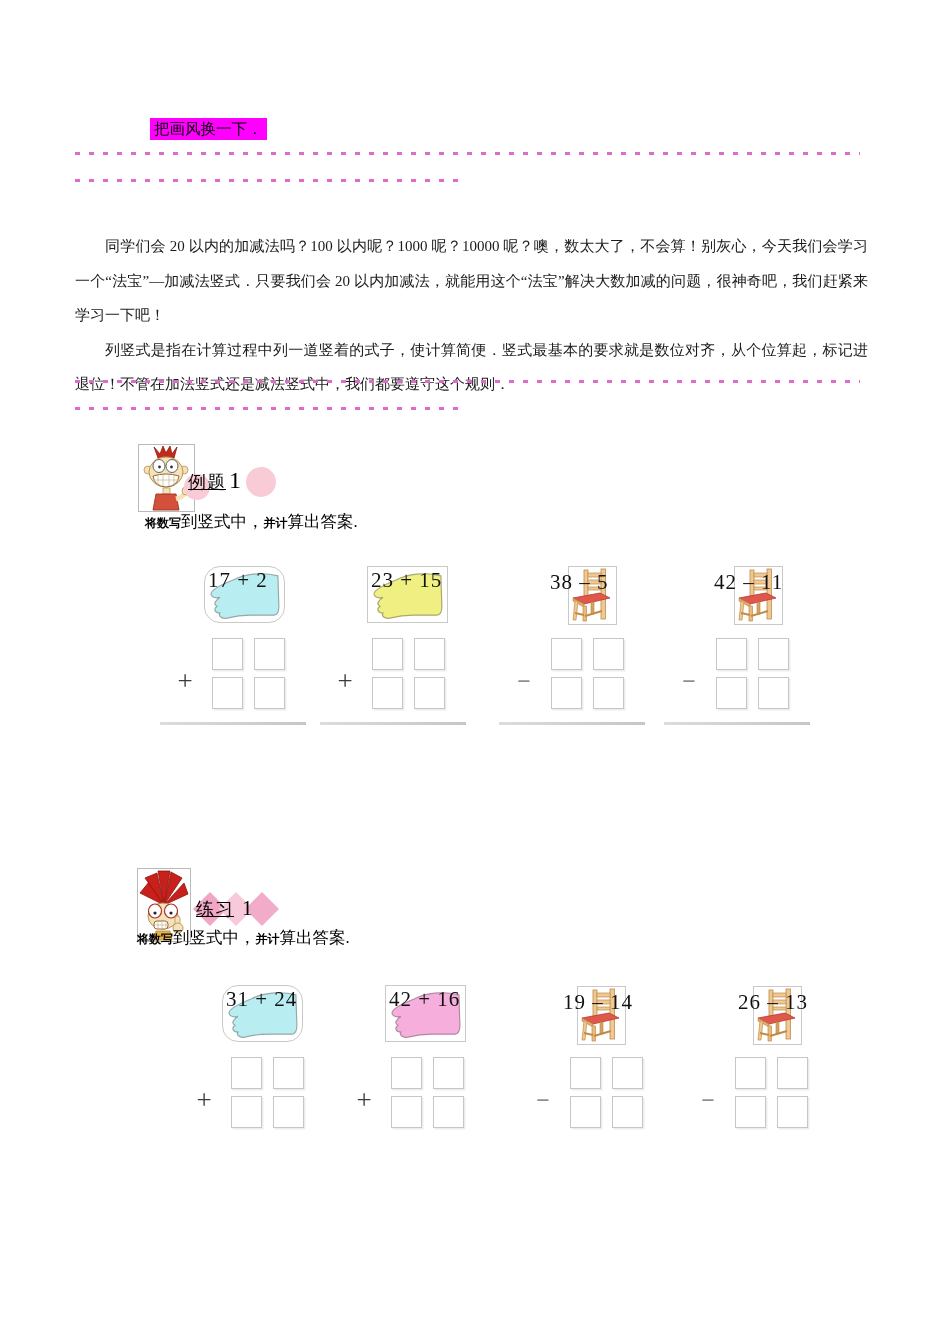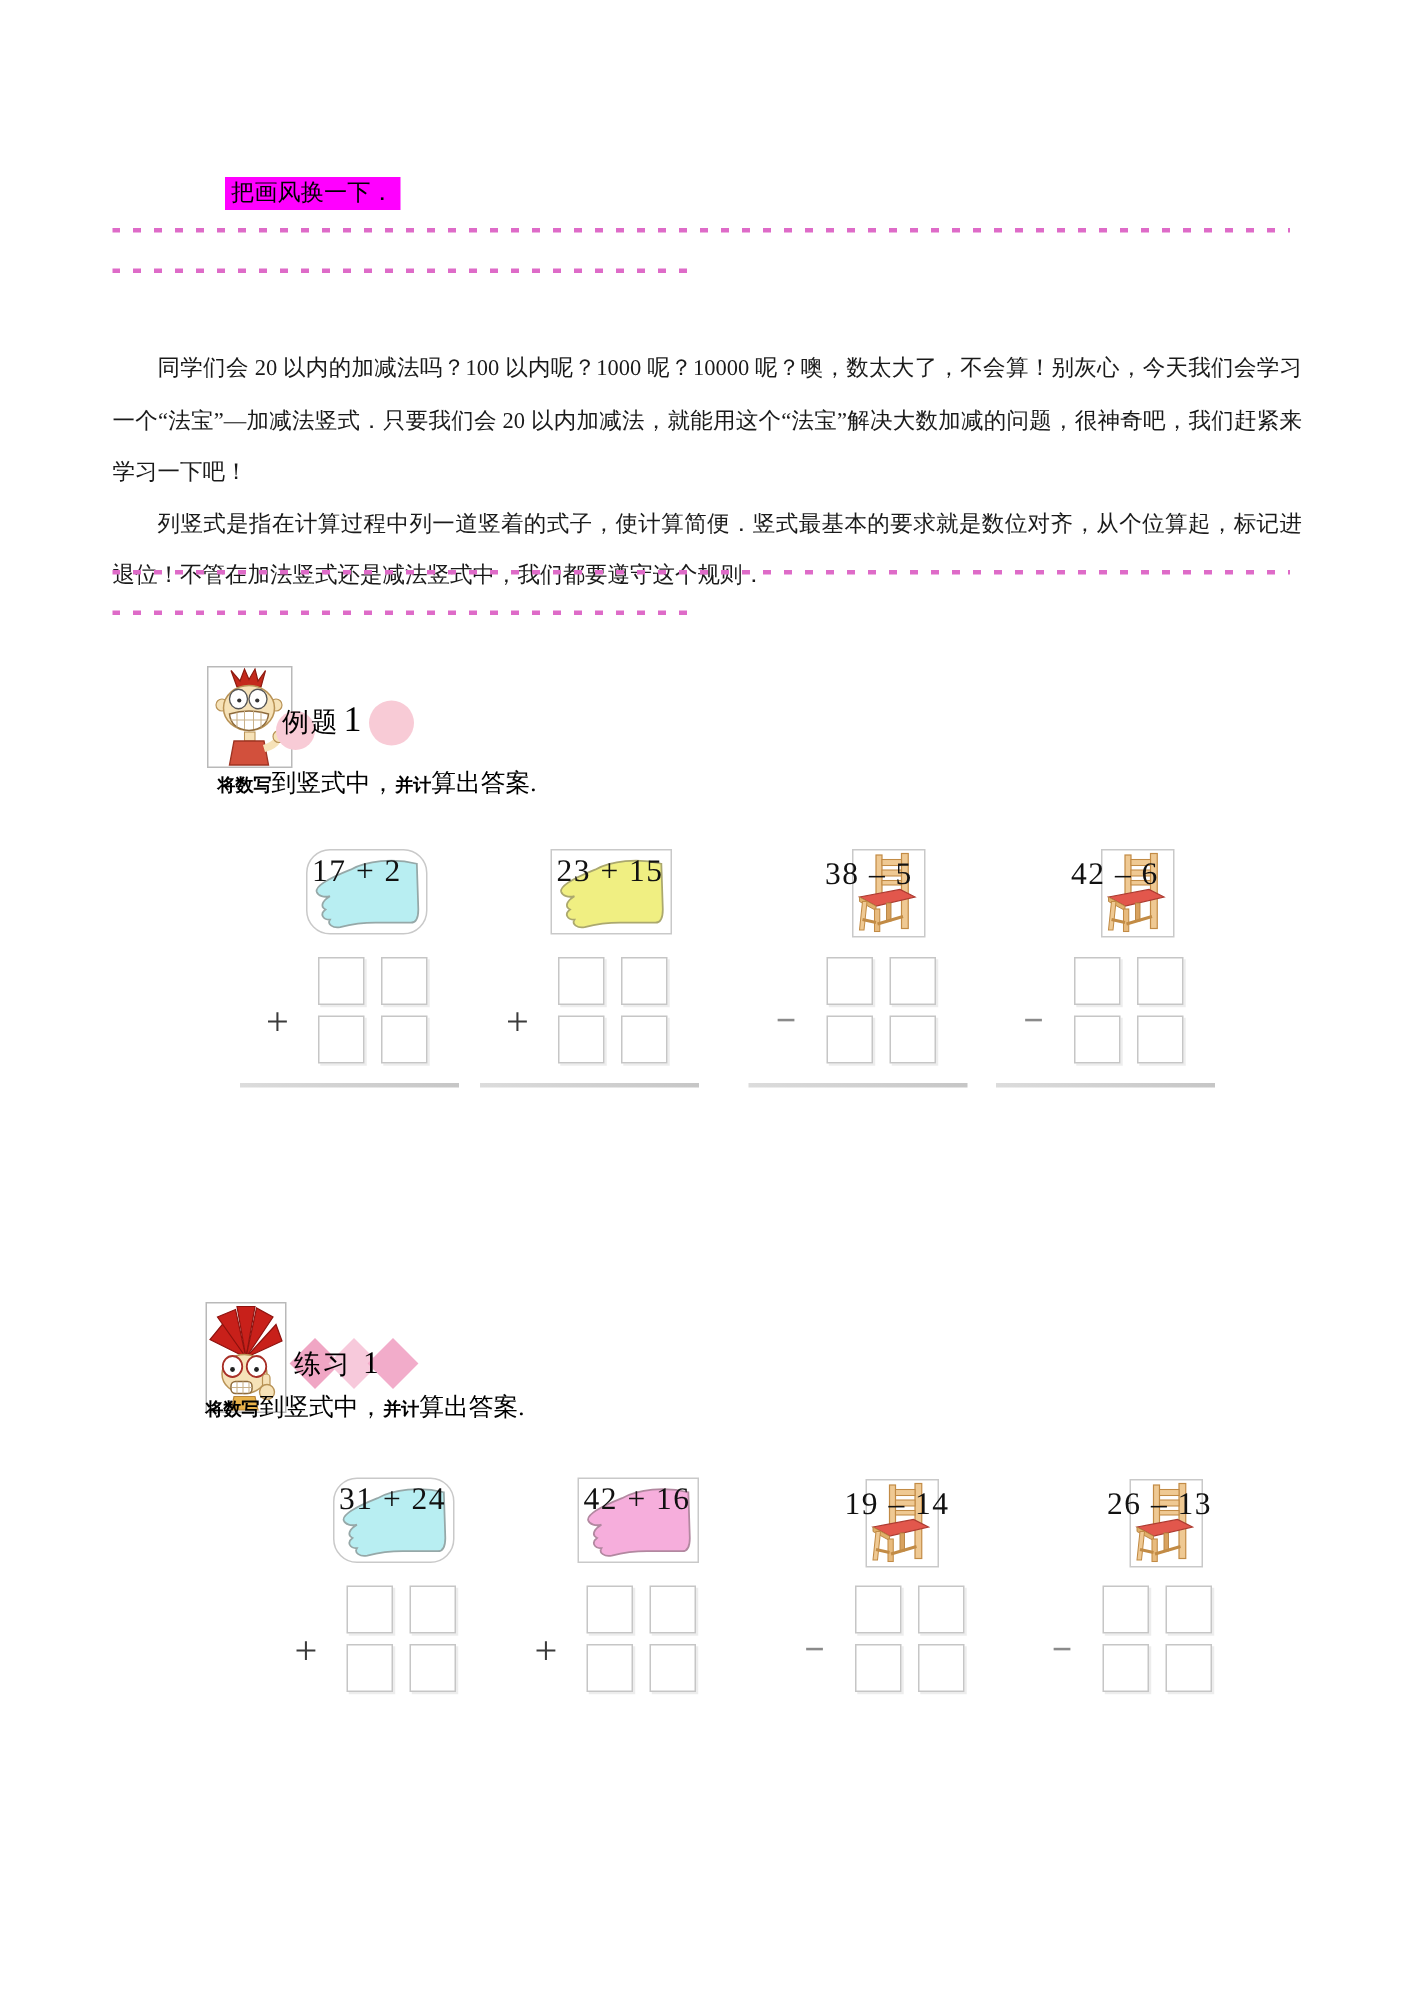--- a/index.html
+++ b/index.html
@@ -22,21 +22,21 @@
   .intro p{margin:0;text-indent:2em;}
 
   
   .charbox{position:absolute;background:#fff;border:1px solid #b9b9b9;}
   .charbox svg{display:block;width:100%;height:100%;}
 
   
   .badge{position:absolute;height:36px;white-space:nowrap;}
   .badge .blob{position:absolute;border-radius:50%;background:#F8CBD6;}
   .badge .diamond{position:absolute;width:24px;height:24px;transform:rotate(45deg);}
-  .badge .btxt{position:relative;font-size:18px;letter-spacing:1px;color:#000;}
+  .badge .btxt{position:relative;font-size:18px;letter-spacing:1px;color:#000;text-decoration:underline;}
   .badge .bnum{position:relative;font-size:24px;margin-left:3px;color:#000;}
   .badge .bnum.small{font-size:21px;margin-left:8px;}
 
   
   .instr{position:absolute;font-size:16.5px;white-space:nowrap;color:#000;}
   .instr b{font-family:"Liberation Sans","DejaVu Sans",sans-serif;font-size:12px;font-weight:bold;}
 
   
   .pimg{position:absolute;background:#fff;border:1px solid #c9c9c9;}
   .pimg svg{display:block;width:100%;height:100%;}
@@ -147,21 +147,21 @@
       <rect x="19" y="13" width="13" height="4" fill="#EFC993" stroke="#C28B45" stroke-width="0.7"></rect>
       <rect x="19" y="20" width="13" height="3" fill="#EFC993" stroke="#C28B45" stroke-width="0.7"></rect>
       <polygon points="4,31 31,26 41,31 15,37" fill="#E2574C" stroke="#AC3B31" stroke-width="0.8"></polygon>
       <polygon points="4,31 15,37 15,40 4,34" fill="#E0B06A" stroke="#B5813F" stroke-width="0.6"></polygon>
       <polygon points="6,34 9,34 7,53 4,53" fill="#EFC993" stroke="#C28B45" stroke-width="0.7"></polygon>
       <rect x="14" y="39" width="3.5" height="15" fill="#E8BB7E" stroke="#C28B45" stroke-width="0.7"></rect>
       <rect x="22" y="35" width="3" height="12" fill="#D8A25F" stroke="#B5813F" stroke-width="0.6"></rect>
       <line x1="6" y1="46" x2="15" y2="48" stroke="#C28B45" stroke-width="2"></line>
       <line x1="16" y1="49" x2="33" y2="44" stroke="#C28B45" stroke-width="2"></line>
     </svg>
-    <span class="expr" style="left:-21px">42 – 6</span>
+    <span class="expr" style="left:-21px">42 – 11</span>
   </div>
 
   <div class="vform" style="left:160px;top:638px">
     <span class="sign plus">+</span>
     <div class="grid">
         <div class="cell"></div>
         <div class="cell"></div>
         <div class="cell"></div>
         <div class="cell"></div>
       </div>

